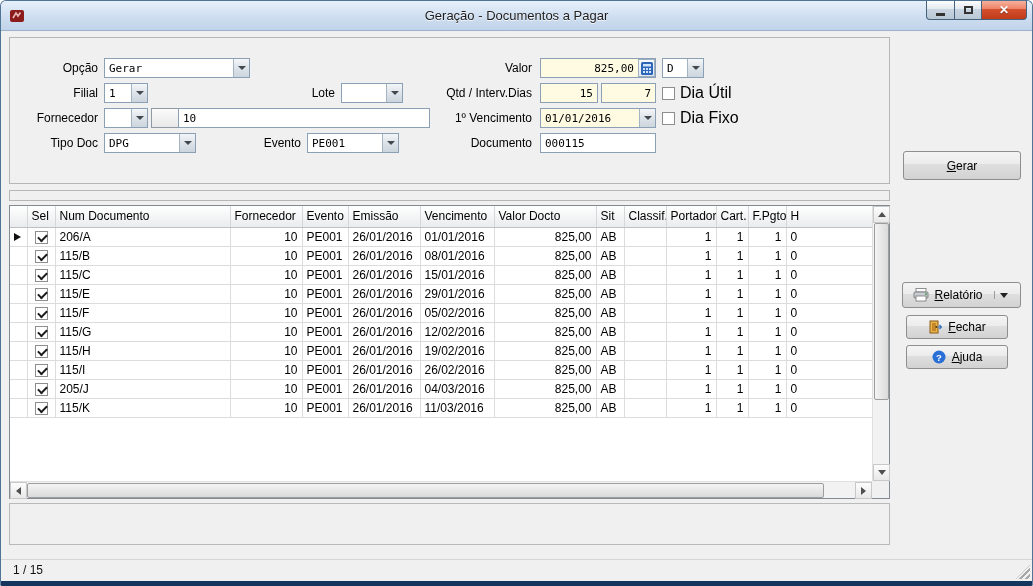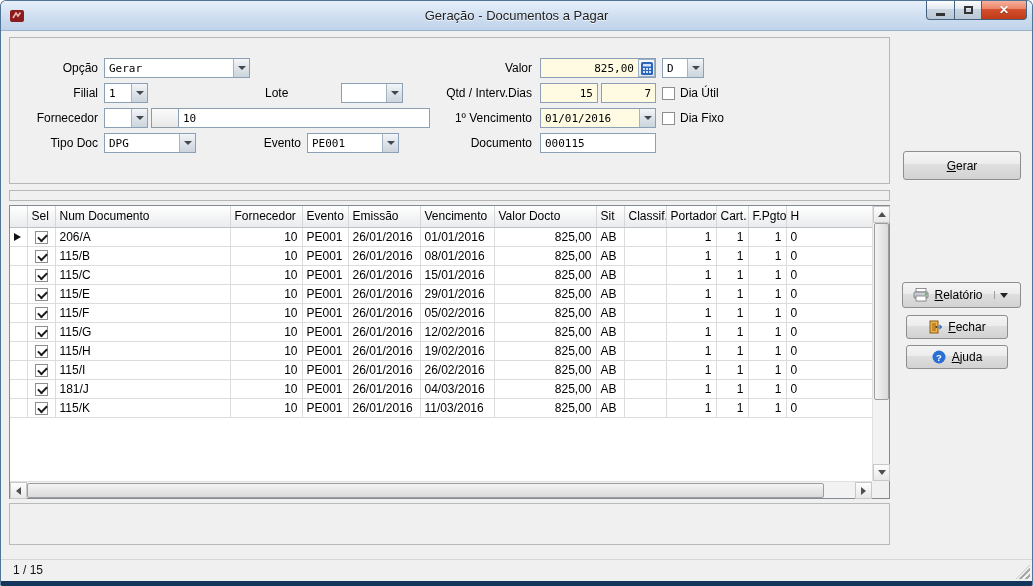--- a/index.html
+++ b/index.html
@@ -47,30 +47,30 @@
   .cbtn{width:16px;height:100%;border-left:1px solid #a5b4c2;
         background:linear-gradient(#f4f6f8,#dde3e9 50%,#ccd5dd);display:flex;align-items:center;justify-content:center;flex:none;}
   .cbtn::after{content:"";width:0;height:0;border:4px solid transparent;border-top:4px solid #41484f;margin-top:4px;}
   .cream{background:#fffbe3;}
   .r .val{text-align:right;}
   .mini-btn{position:absolute;height:20px;border:1px solid #8f9aa5;background:linear-gradient(#fbfbfb,#e8e8e8);
             display:flex;align-items:center;justify-content:center;
             font-family:"DejaVu Sans Mono",monospace;font-size:11px;font-weight:bold;color:#1b3fbf;}
   .calc-btn{width:17px;height:18px;margin:0;border:1px solid #9db0c3;background:linear-gradient(#f6f9fc,#dfe7ef);
             display:flex;align-items:center;justify-content:center;flex:none;}
-  .fcheck{position:absolute;height:20px;display:flex;align-items:center;gap:5px;font-size:12px;color:#000;white-space:nowrap;}
+  .fcheck{position:absolute;height:20px;display:flex;align-items:center;gap:5px;font-size:16px;color:#000;white-space:nowrap;}
   .fcheck .box{width:13px;height:13px;background:#fff;border:1px solid #8e8e8e;flex:none;}
 
   
   .r1{top:20px;} .r2{top:45px;} .r3{top:70px;} .r4{top:95px;}
 
   .f-opcao{left:94px;width:146px;} .f-filial{left:94px;width:44px;}
   .f-forn{left:94px;width:44px;} .btn-in{left:141px;width:24px;padding-left:46px;}
   .f-forncode{left:168px;width:252px;} .f-tipodoc{left:94px;width:92px;}
-  .lbl-lote{left:255px;width:70px;} .f-lote{left:331px;width:62px;}
+  .lbl-lote{left:255px;width:70px;text-align:right;} .f-lote{left:331px;width:62px;}
   .lbl-evento{left:225px;width:66px;text-align:right;} .f-evento{left:297px;width:92px;}
   .f-valor{left:530px;width:116px;} .f-dmode{left:652px;width:42px;}
   .f-qtd{left:530px;width:58px;} .f-interv{left:591px;width:55px;}
   .f-venc{left:530px;width:116px;} .f-doc{left:530px;width:116px;}
   .ck-util{left:652px;} .ck-fixo{left:652px;}
 
   
   .grid-viewport{position:absolute;left:0;top:0;width:862px;height:275px;overflow:hidden;background:#fff;}
   table.grid{border-collapse:collapse;table-layout:fixed;width:896px;font-size:12px;color:#000;}
   table.grid th{height:21px;font-weight:normal;text-align:left;padding:0 4px;white-space:nowrap;overflow:hidden;
@@ -390,21 +390,21 @@
               <td class="c-sit">AB</td>
               <td class="c-classif"></td>
               <td class="c-portador">1</td>
               <td class="c-cart">1</td>
               <td class="c-fpgto">1</td>
               <td class="c-h">0</td>
             </tr>
             <tr>
               <td class="c-ind"></td>
               <td class="c-sel"><span class="gridcb checked"></span></td>
-              <td class="c-num">181/J</td>
+              <td class="c-num">205/J</td>
               <td class="c-fornecedor">10</td>
               <td class="c-evento">PE001</td>
               <td class="c-emissao">26/01/2016</td>
               <td class="c-vencimento">04/03/2016</td>
               <td class="c-valor">825,00</td>
               <td class="c-sit">AB</td>
               <td class="c-classif"></td>
               <td class="c-portador">1</td>
               <td class="c-cart">1</td>
               <td class="c-fpgto">1</td>

